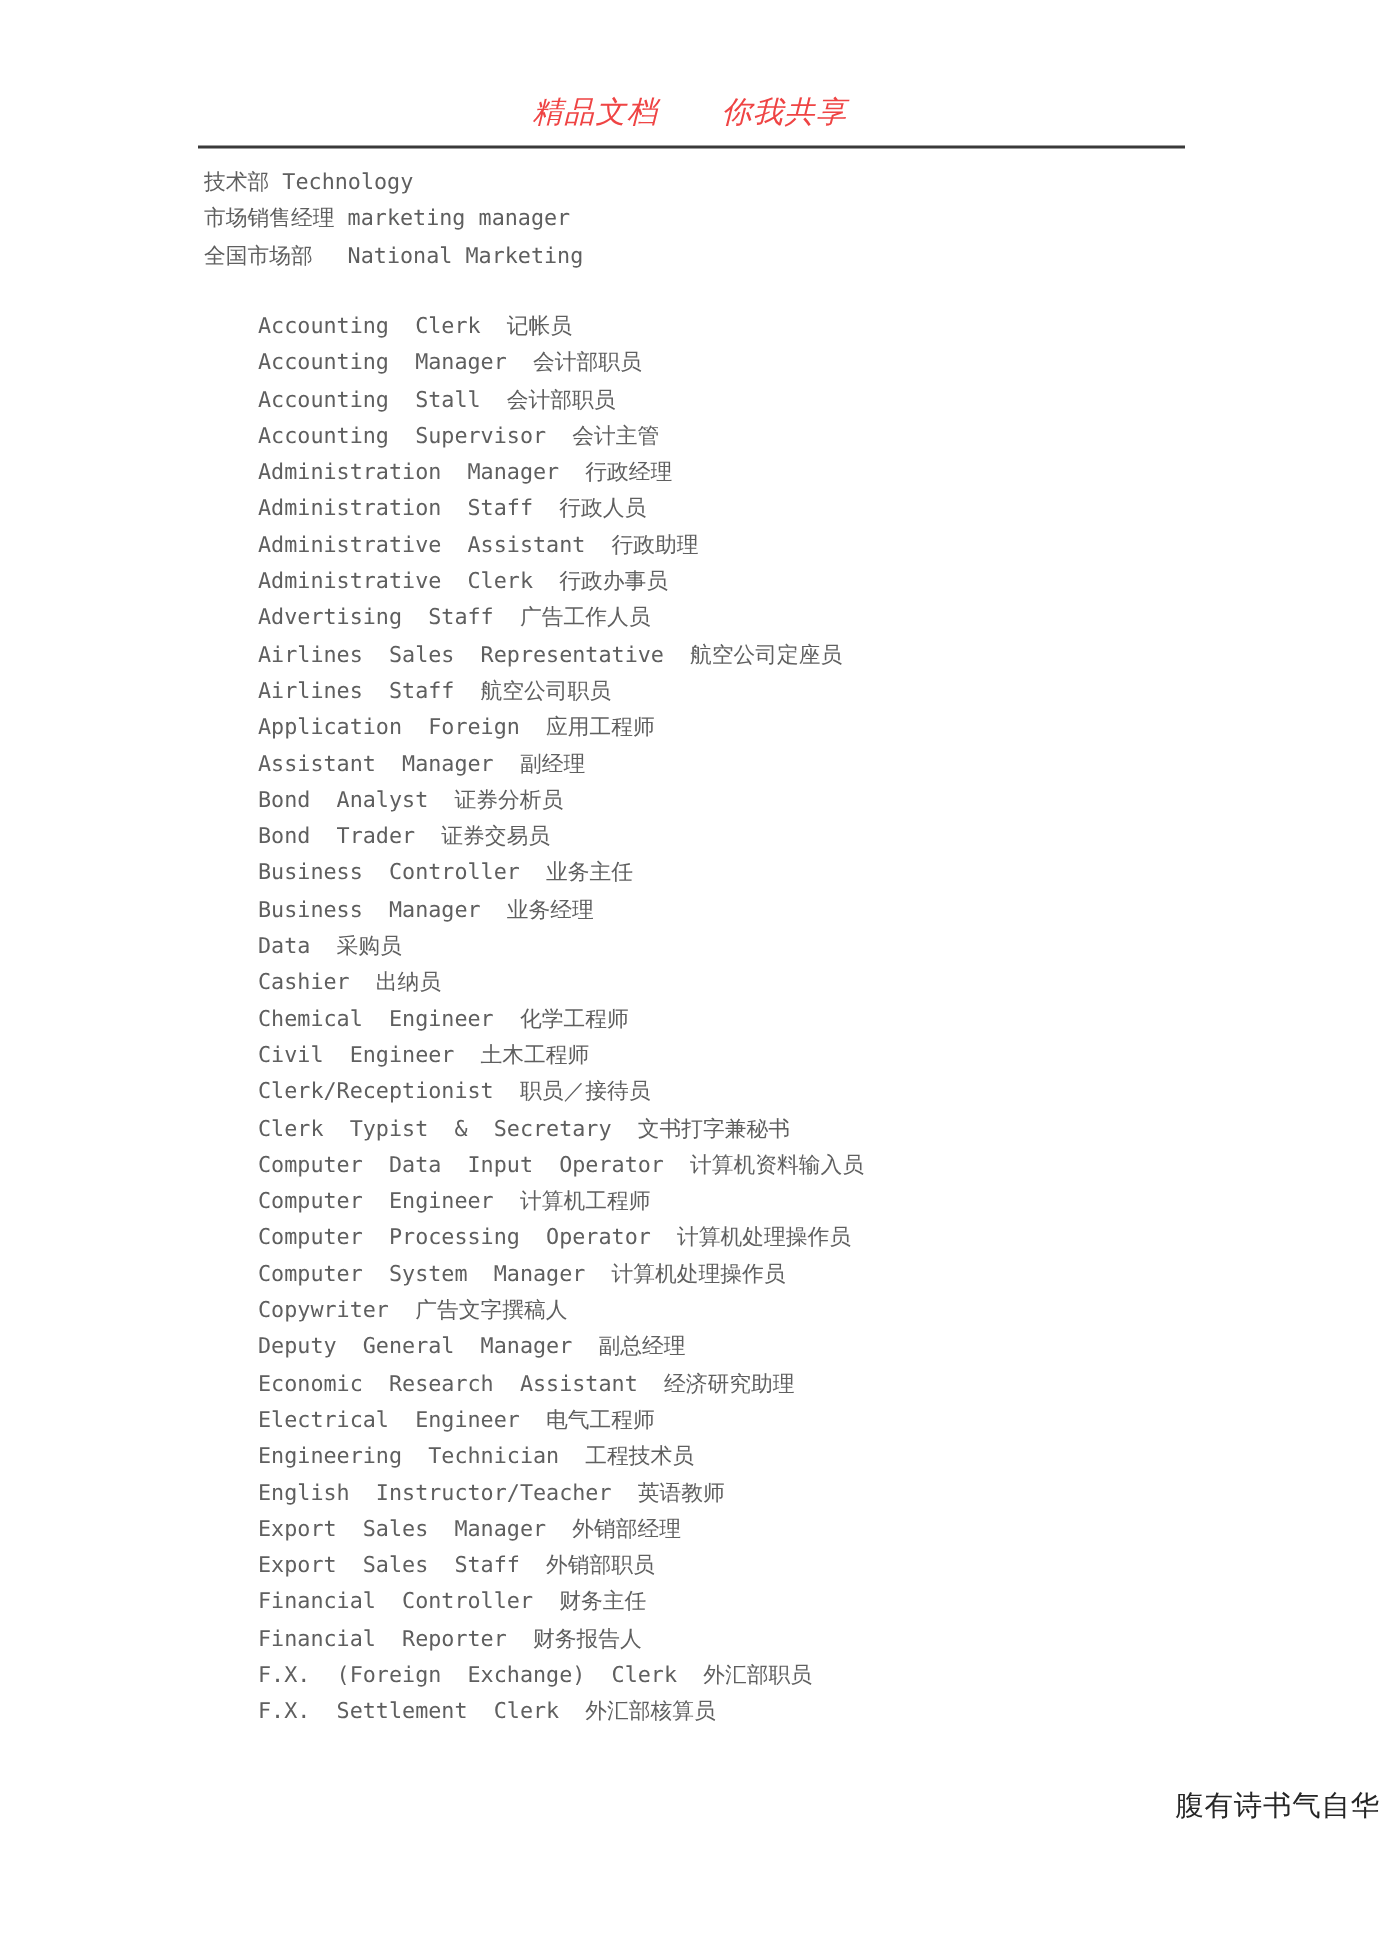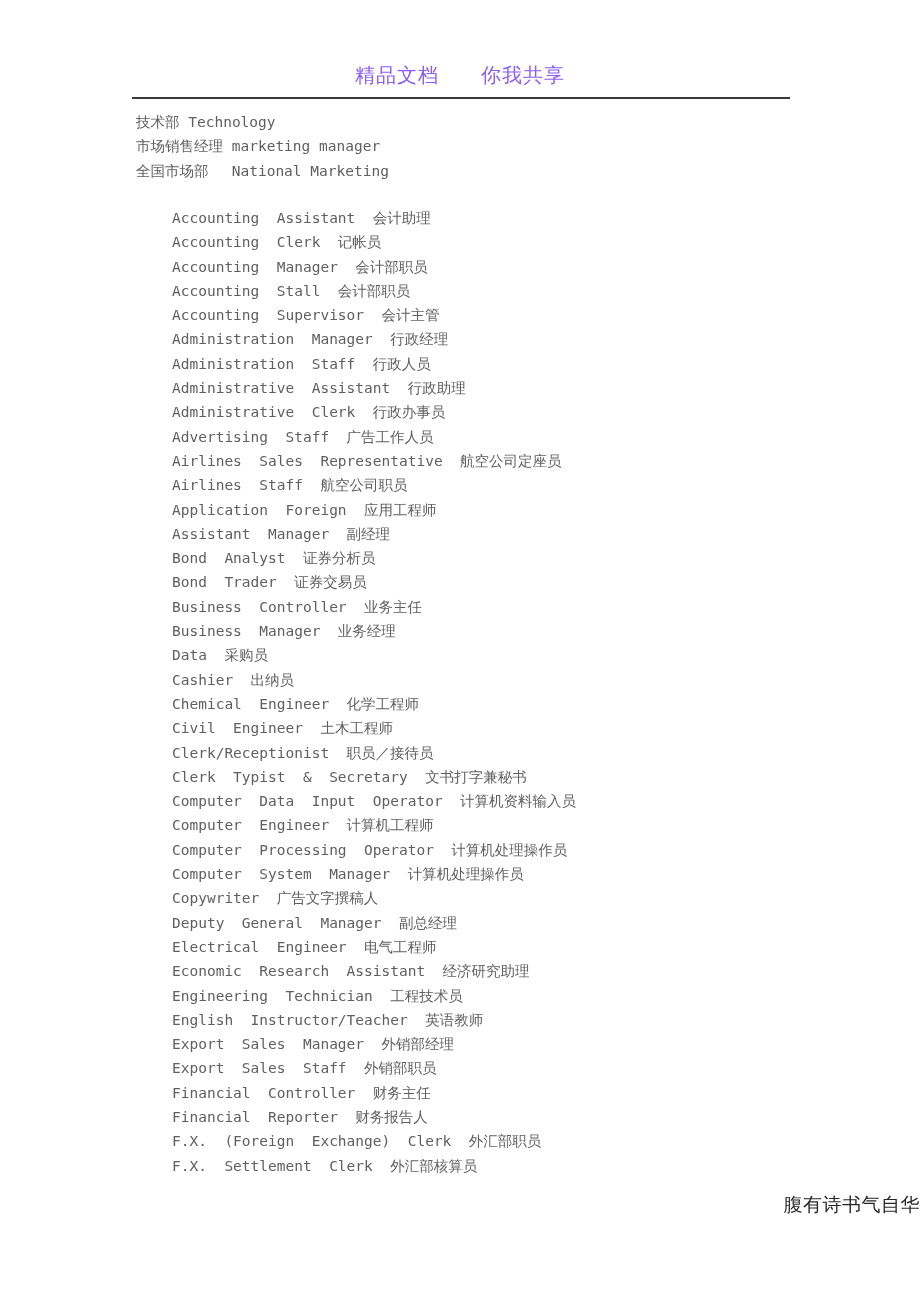--- a/index.html
+++ b/index.html
@@ -22,23 +22,24 @@
     left: 0;
     top: 62px;
     width: 920px;
     text-align: center;
   }
   .header-title {
     display: inline-block;
     font-family: "Liberation Serif", "DejaVu Serif", serif;
     font-size: 20px;
     line-height: 26px;
-    color: #8b5cf6;
+    color: #ef4444;
     letter-spacing: 1px;
     white-space: pre;
+    font-style: italic;
   }
   .header-rule {
     position: absolute;
     left: 132px;
     top: 97px;
     width: 658px;
     height: 0;
     border-top: 2px solid #3a3a3a;
   }
 
@@ -101,21 +102,20 @@
 
   <div class="header-rule"></div>
 
   <div class="intro">
       <div class="intro-line">技术部 Technology</div>
       <div class="intro-line">市场销售经理 marketing manager</div>
       <div class="intro-line">全国市场部　 National Marketing</div>
     </div>
 
   <div class="job-list">
-      <div class="job-line">Accounting  Assistant  会计助理</div>
       <div class="job-line">Accounting  Clerk  记帐员</div>
       <div class="job-line">Accounting  Manager  会计部职员</div>
       <div class="job-line">Accounting  Stall  会计部职员</div>
       <div class="job-line">Accounting  Supervisor  会计主管</div>
       <div class="job-line">Administration  Manager  行政经理</div>
       <div class="job-line">Administration  Staff  行政人员</div>
       <div class="job-line">Administrative  Assistant  行政助理</div>
       <div class="job-line">Administrative  Clerk  行政办事员</div>
       <div class="job-line">Advertising  Staff  广告工作人员</div>
       <div class="job-line">Airlines  Sales  Representative  航空公司定座员</div>
@@ -131,22 +131,22 @@
       <div class="job-line">Chemical  Engineer  化学工程师</div>
       <div class="job-line">Civil  Engineer  土木工程师</div>
       <div class="job-line">Clerk/Receptionist  职员／接待员</div>
       <div class="job-line">Clerk  Typist  &amp;  Secretary  文书打字兼秘书</div>
       <div class="job-line">Computer  Data  Input  Operator  计算机资料输入员</div>
       <div class="job-line">Computer  Engineer  计算机工程师</div>
       <div class="job-line">Computer  Processing  Operator  计算机处理操作员</div>
       <div class="job-line">Computer  System  Manager  计算机处理操作员</div>
       <div class="job-line">Copywriter  广告文字撰稿人</div>
       <div class="job-line">Deputy  General  Manager  副总经理</div>
+      <div class="job-line">Economic  Research  Assistant  经济研究助理</div>
       <div class="job-line">Electrical  Engineer  电气工程师</div>
-      <div class="job-line">Economic  Research  Assistant  经济研究助理</div>
       <div class="job-line">Engineering  Technician  工程技术员</div>
       <div class="job-line">English  Instructor/Teacher  英语教师</div>
       <div class="job-line">Export  Sales  Manager  外销部经理</div>
       <div class="job-line">Export  Sales  Staff  外销部职员</div>
       <div class="job-line">Financial  Controller  财务主任</div>
       <div class="job-line">Financial  Reporter  财务报告人</div>
       <div class="job-line">F.X.  (Foreign  Exchange)  Clerk  外汇部职员</div>
       <div class="job-line">F.X.  Settlement  Clerk  外汇部核算员</div>
     </div>
 

